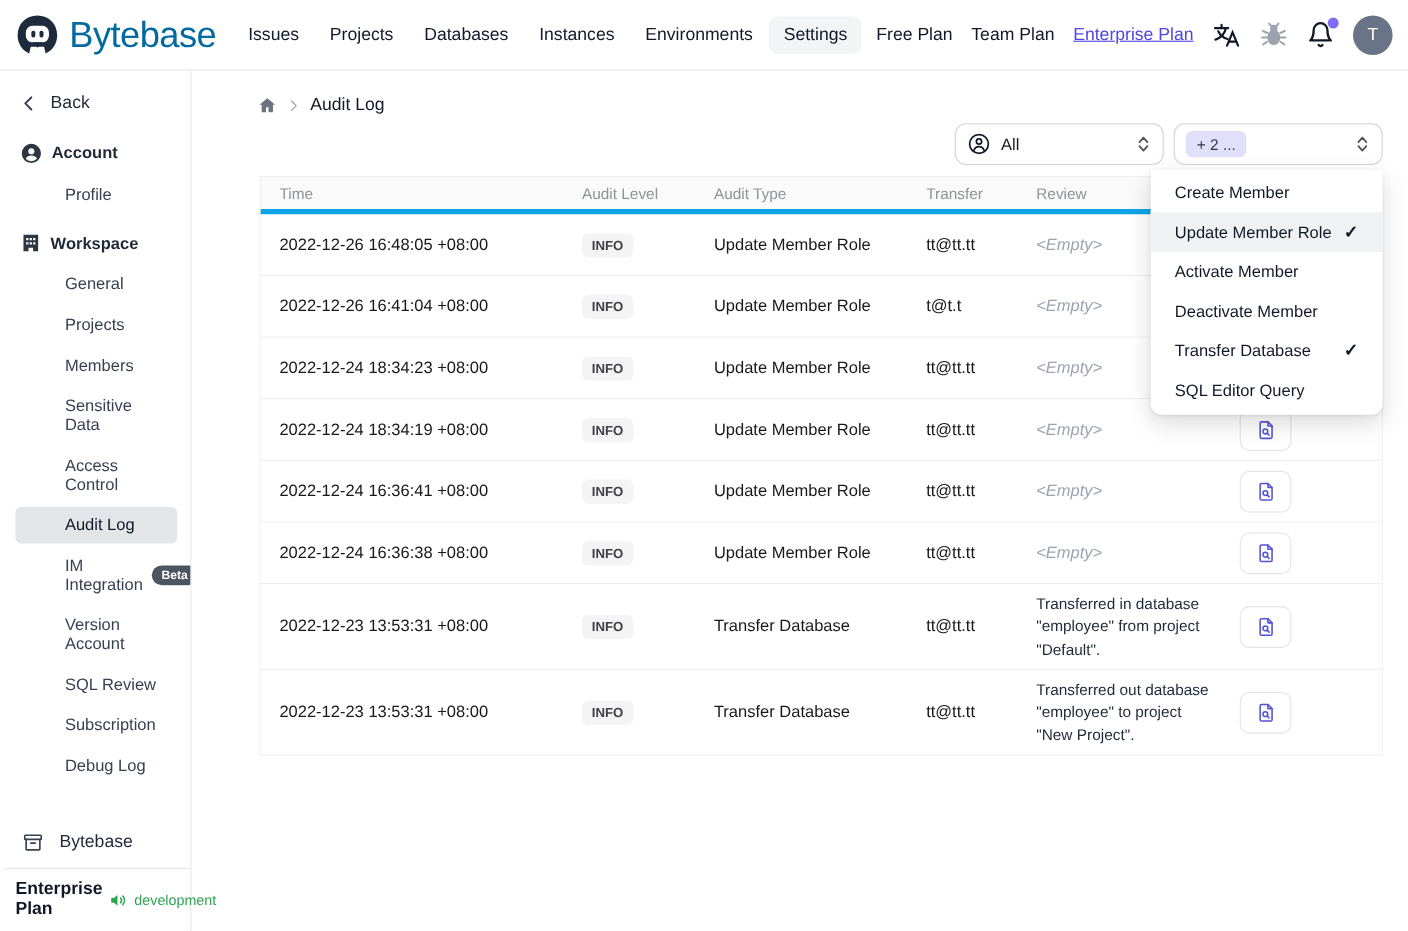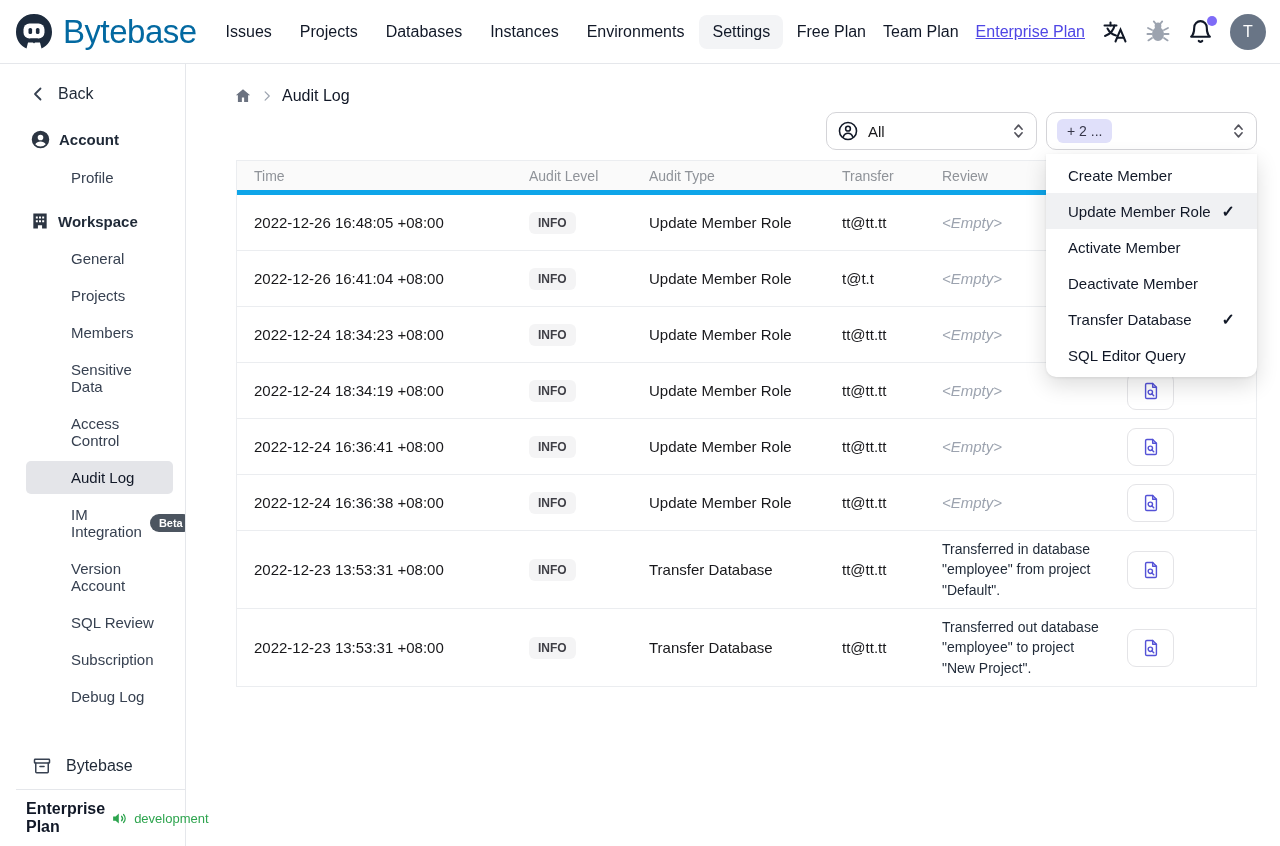--- a/index.html
+++ b/index.html
@@ -16,21 +16,21 @@
   .nav-link.active { background:#f3f4f6; }
   .nav-right { margin-left:auto; display:flex; align-items:center; gap:17px; }
   .plan-link { font-size:16px; color:#111827; cursor:pointer; white-space:nowrap; }
   .plan-link.enterprise { color:#4f46e5; text-decoration:underline; }
   .icon-btn { position:relative; display:flex; align-items:center; justify-content:center; cursor:pointer; }
   .bell-dot { position:absolute; top:-3px; right:-4px; width:10px; height:10px; border-radius:50%; background:#7e6bf7; }
   .avatar { width:36px; height:36px; border-radius:50%; background:#697586; color:#fff;
     display:flex; align-items:center; justify-content:center; font-size:16px; cursor:pointer; }
 
   
-  .sidebar { position:absolute; top:64px; left:16px; width:170px; height:782px;
+  .sidebar { position:absolute; top:64px; left:4px; width:170px; height:782px;
     border-right:1px solid #e5e7eb; background:#fff; display:flex; flex-direction:column; z-index:20; }
   .side-main { flex:1; display:flex; flex-direction:column; padding-top:10px; overflow:hidden; }
   .back-item { display:flex; align-items:center; gap:12px; padding:11px 14px; font-size:16px; color:#1f2937; cursor:pointer; }
   .section-header { display:flex; align-items:center; gap:8px; padding:9px 14px; margin-top:6px;
     font-size:15px; font-weight:600; color:#1f2937; cursor:pointer; }
   .sub-item { display:flex; align-items:center; margin:2px 12px 2px 10px; padding:8px 8px 8px 45px;
     font-size:15px; color:#374151; border-radius:5px; cursor:pointer; }
   .sub-item.active { background:#e4e5e9; color:#111827; }
   .beta-badge { margin-left:8px; background:#4c5560; color:#fff; font-size:11px; font-weight:700;
     padding:2px 9px; border-radius:999px; line-height:1.3; }
@@ -38,21 +38,21 @@
     font-size:16px; color:#1f2937; cursor:pointer; }
   .plan-bar { border-top:1px solid #e5e7eb; display:flex; align-items:center; gap:6px; padding:10px 10px; }
   .plan-bar .plan-name { font-size:16px; font-weight:700; color:#111827; }
   .plan-bar .plan-env { font-size:13px; color:#2da44e; }
 
   
   .main { position:absolute; top:64px; left:210px; width:1070px; height:782px; background:#fff; }
   .breadcrumb { display:flex; align-items:center; gap:9px; padding:23px 0 0 24px; }
   .breadcrumb-page { font-size:16px; color:#111827; }
   .filters { display:flex; justify-content:flex-end; gap:9px; margin:7px 23px 0 0; }
-  .select { width:211px; height:38px; border:1px solid #d4d4d8; border-radius:10px; background:#fff;
+  .select { width:190px; height:38px; border:1px solid #d4d4d8; border-radius:10px; background:#fff;
     display:flex; align-items:center; padding:0 10px; cursor:pointer; }
   .select .sel-label { font-size:15px; color:#18181b; margin-left:9px; }
   .select .spacer { flex:1; }
   .sel-tag { background:#e0e0fa; color:#363649; font-size:14px; padding:4px 10px; border-radius:6px; }
 
   
   .audit-table { margin:10px 23px 0 26px; border:1px solid #ebedf0; border-bottom:none; }
   .t-head, .t-row { display:grid; grid-template-columns:275px 120px 193px 100px 178px 1fr; align-items:center; padding-left:17px; }
   .t-head { height:34px; background:#fafafa; border-bottom:5px solid #0ea5e9; }
   .t-head .th { font-size:14px; color:#8f9399; }

